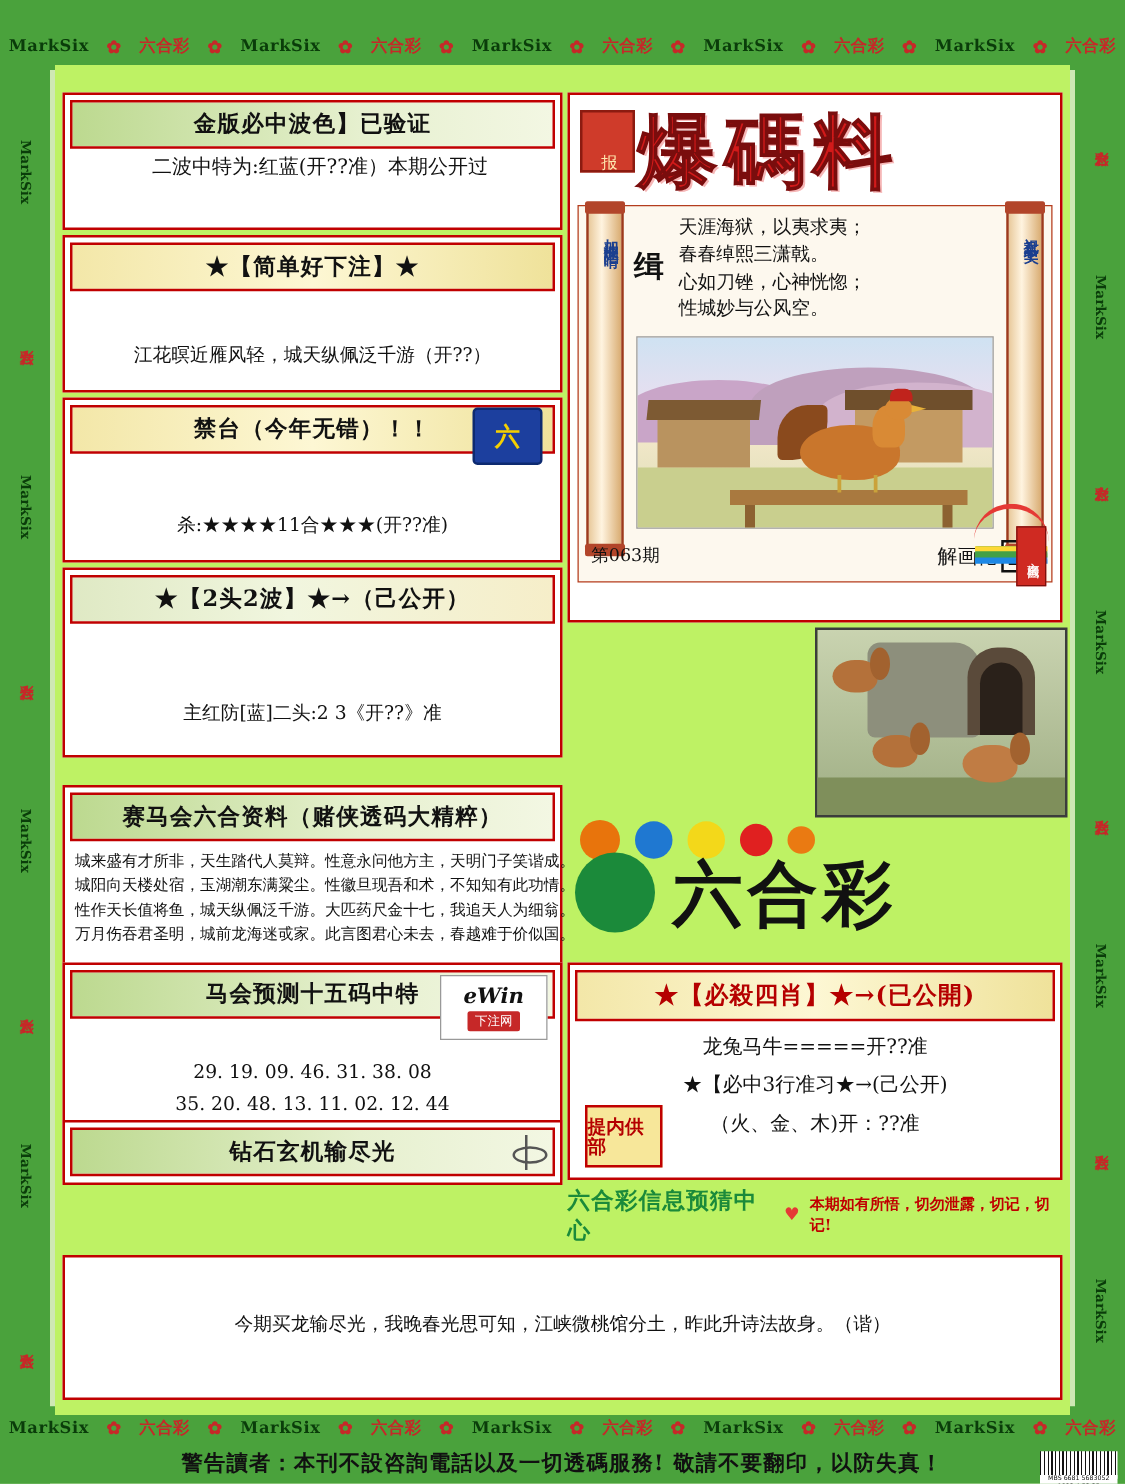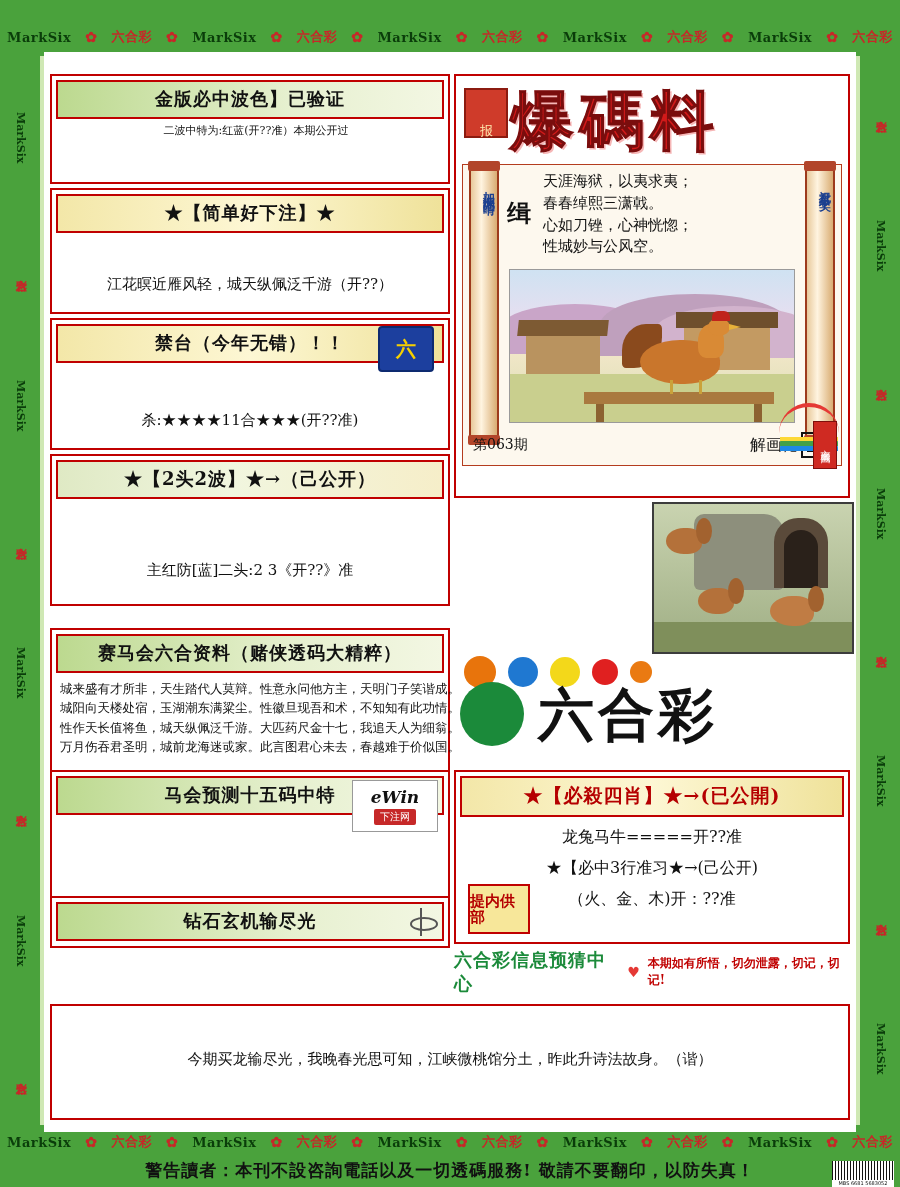--- a/index.html
+++ b/index.html
@@ -50,21 +50,21 @@
     writing-mode:vertical-rl;
     font-family:"DejaVu Serif","Liberation Serif",serif;
     font-size:11px;font-weight:bold;color:#0a3d0a;
     white-space:nowrap;
   }
   .side-col span.red{color:#c62828;}
 
   
   .content{
     position:absolute;left:44px;top:52px;width:812px;height:1080px;
-    background:#ffffff;
+    background:#bef264;
     box-sizing:border-box;
   }
 
   
   .card{
     position:absolute;
     border:2px solid #c00000;
     box-sizing:border-box;
     background:#fff;
   }
@@ -87,21 +87,21 @@
     background:linear-gradient(90deg,#f3e7a8 0%,#fdf7d4 50%,#efe29a 100%);
   }
   .body-line{
     text-align:center;
     font-family:"DejaVu Serif","Liberation Serif",serif;
     font-size:16px;color:#111;
   }
 
   
   #card-boseh{left:6px;top:22px;width:400px;height:110px;}
-  #card-boseh .body-line{font-size:11px;padding-left:12px;}
+  #card-boseh .body-line{font-size:16px;padding-left:12px;}
 
   #card-jiandan{left:6px;top:136px;width:400px;height:126px;}
   #card-jiandan .body-line{margin-top:42px;font-size:15px;}
 
   #card-jintai{left:6px;top:266px;width:400px;height:132px;}
   #card-jintai .body-line{margin-top:48px;font-size:15px;}
 
   #card-2tou{left:6px;top:402px;width:400px;height:152px;}
   #card-2tou .body-line{margin-top:62px;font-size:15px;}
 
@@ -468,20 +468,25 @@
         </div>
       </div>
     </div>
 
     <div class="card" id="card-mahui">
       <div class="title-bar green">马会预测十五码中特</div>
       <div class="ewin-badge">
         <div class="e1">eWin</div>
         <div class="e2">下注网</div>
       </div>
+      <div class="nums">
+        <div>29. 19. 09. 46. 31. 38. 08</div>
+        <div>35. 20. 48. 13. 11. 02. 12. 44</div>
+        <div>特段:42=14旺尾:9.2.8.1路:红波蓝波</div>
+      </div>
     </div>
 
     <div class="card" id="card-zuanshi">
       <div class="title-bar green">钻石玄机输尽光</div>
       <div class="zuanshi-icon"></div>
     </div>
 
     <div class="card" id="card-bottom">
       <div class="body-line">今期买龙输尽光，我晚春光思可知，江峡微桃馆分土，昨此升诗法故身。（谐）</div>
     </div>

